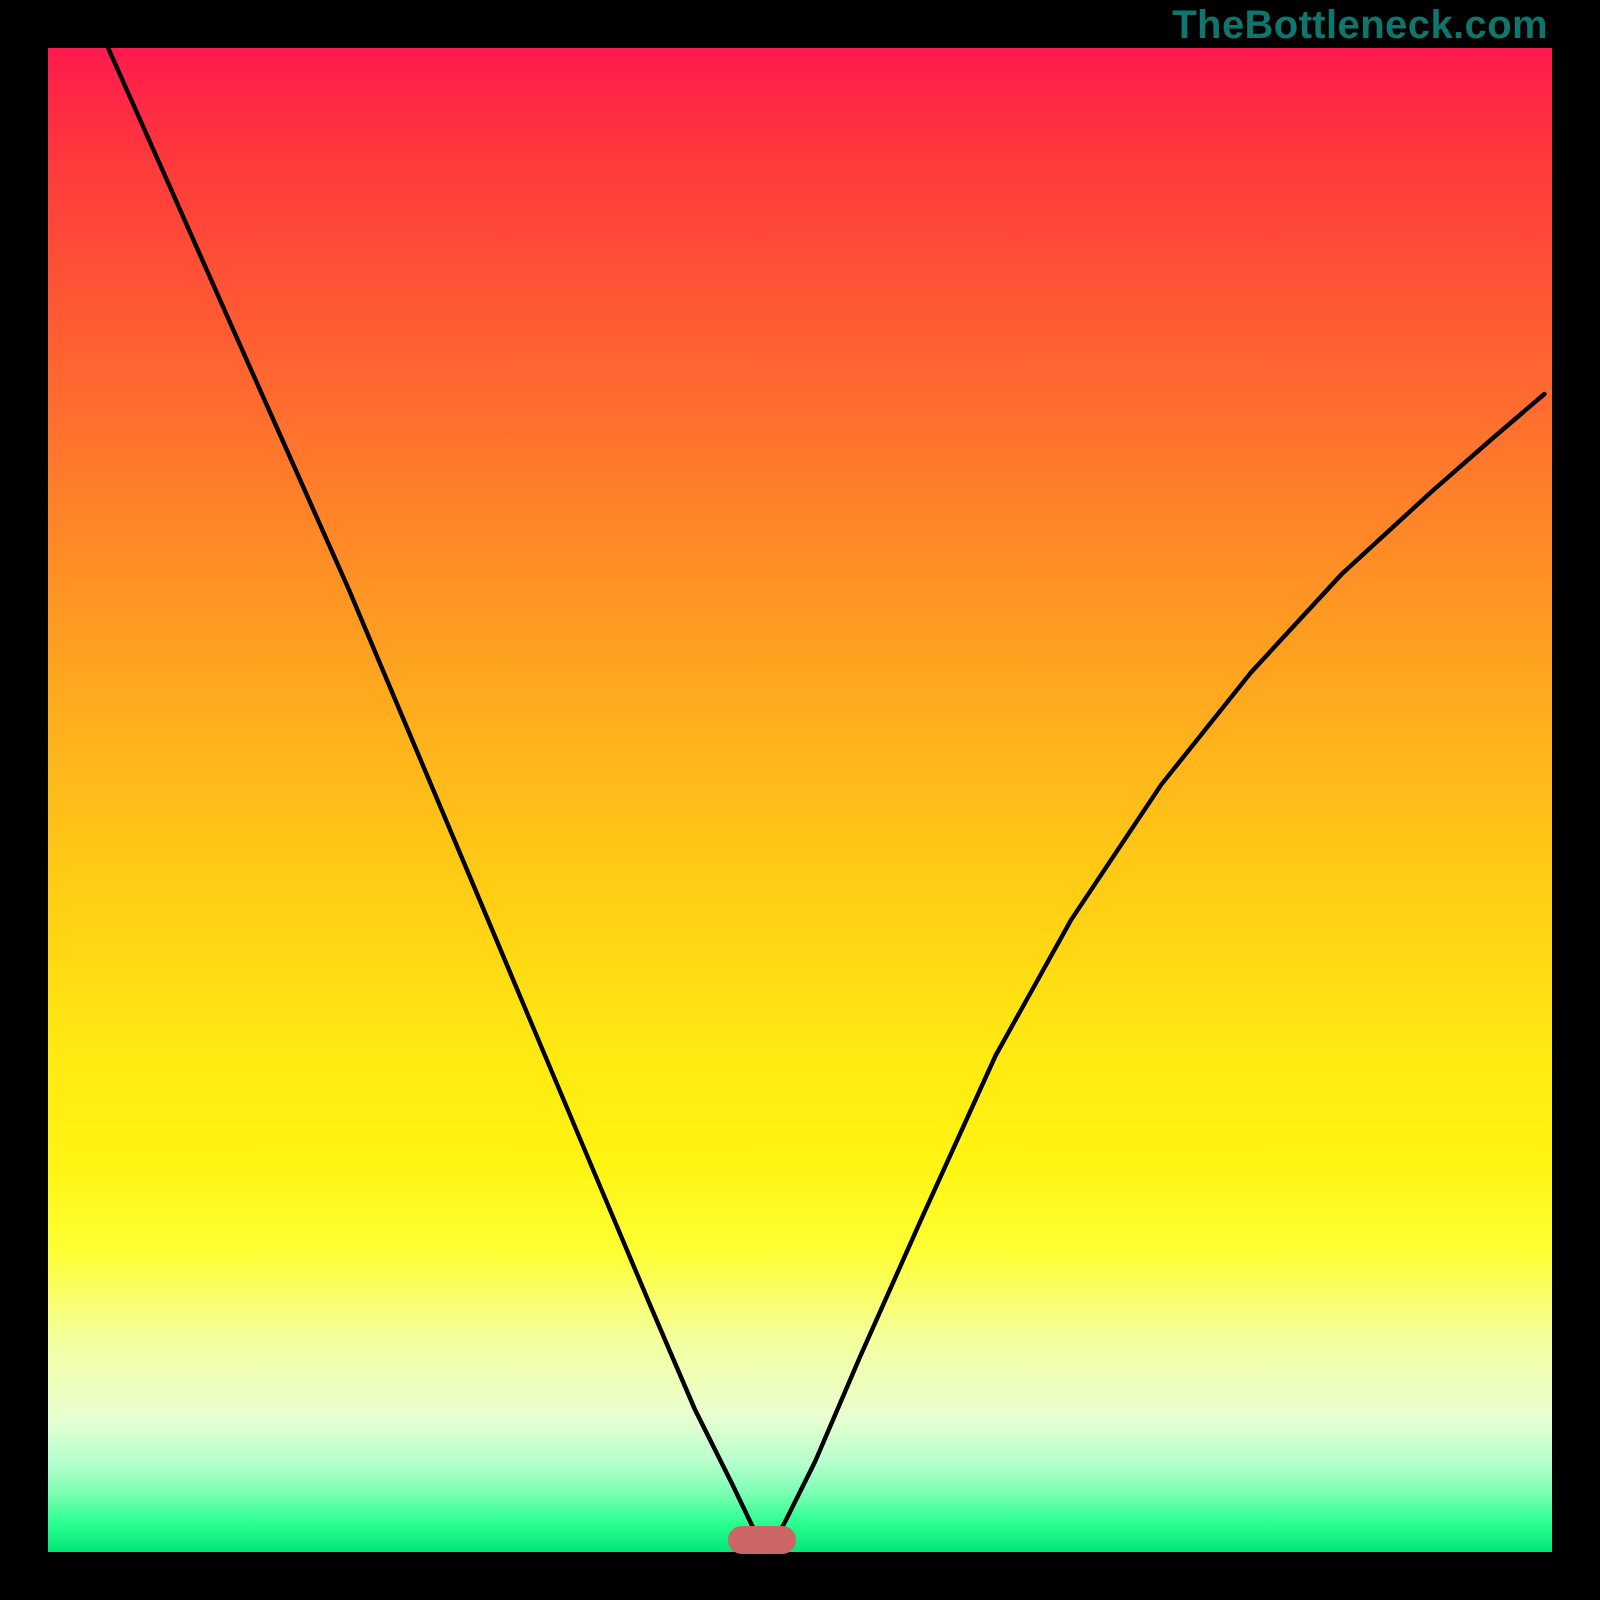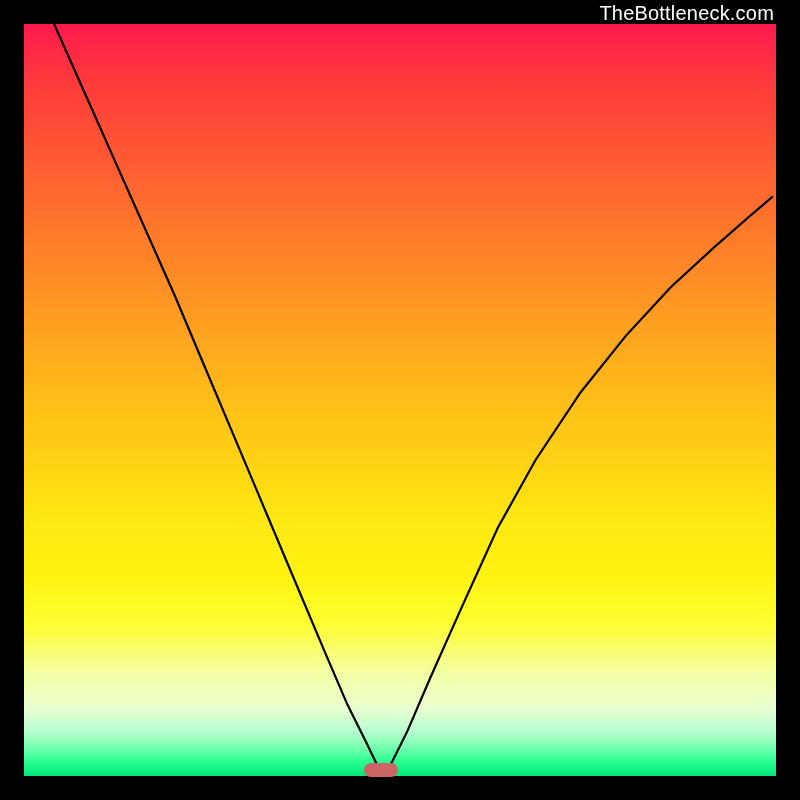--- a/index.html
+++ b/index.html
@@ -57,22 +57,22 @@
     height: 14px;
     border-radius: 8px;
     background: #cc6666;
     transform: translate(-50%, -50%);
   }
   .watermark {
     position: absolute;
     right: 26px;
     top: 2px;
     font-size: 20px;
-    font-weight: 400;
-    color: #ffffff;
+    font-weight: 700;
+    color: #0f766e;
     letter-spacing: 0.2px;
     user-select: none;
   }
 </style>
 </head>
 <body>
 
 <div class="stage">
   <div class="plot-area">
     <svg viewBox="0 0 752 752" preserveAspectRatio="none">

